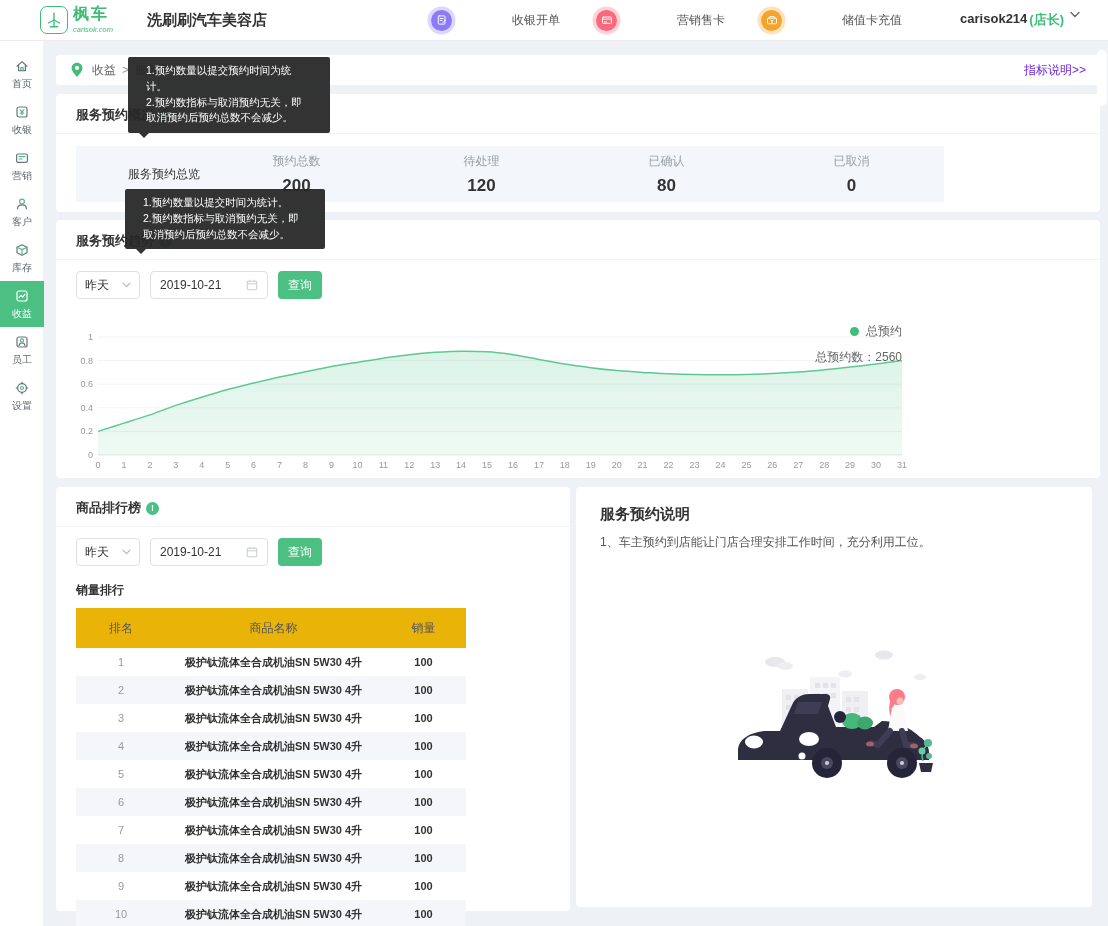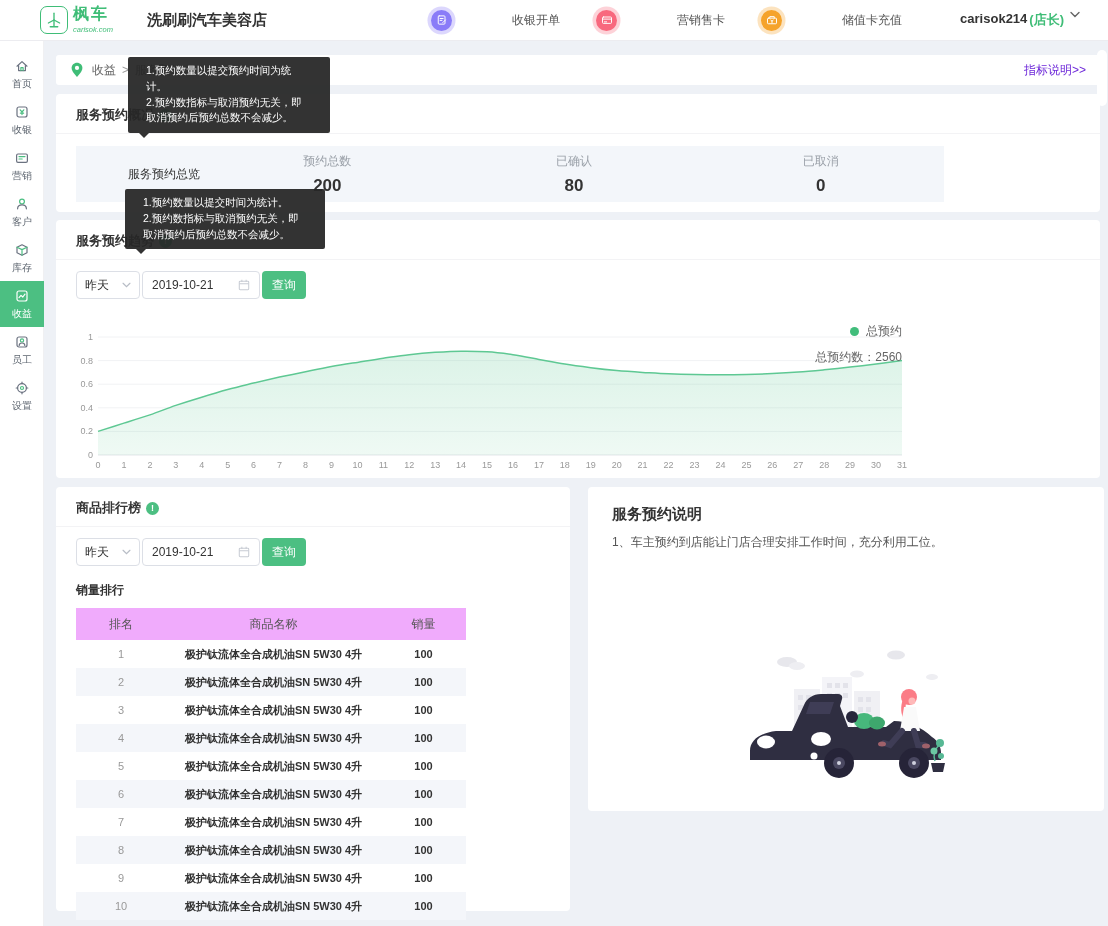--- a/index.html
+++ b/index.html
@@ -51,43 +51,43 @@
   .stat-panel { margin:12px 20px 0; width:868px; height:56px; background:#f3f6fa; display:flex; align-items:center; }
   .stat-panel-label { margin-left:48px; width:80px; font-size:12px; color:#333; text-align:center; }
   .stat-cols { flex:1; display:flex; }
   .stat-col { flex:1; text-align:center; }
   .stat-label { font-size:12px; color:#9aa0a8; }
   .stat-value { font-size:17px; font-weight:bold; color:#333; margin-top:6px; }
 
   
   .card-trend { left:56px; top:220px; width:1044px; height:258px; }
   .trend-body { position:relative; padding:11px 20px 0; }
-  .filter-row { display:flex; align-items:flex-start; gap:2px; }
+  .filter-row { display:flex; align-items:flex-start; gap:10px; }
   .select-box { width:64px; height:28px; border:1px solid #dcdfe6; border-radius:4px; display:flex; align-items:center; justify-content:space-between; padding:0 8px; font-size:12px; color:#333; background:#fff; cursor:pointer; }
   .date-box { width:118px; height:28px; border:1px solid #dcdfe6; border-radius:4px; display:flex; align-items:center; justify-content:space-between; padding:0 9px; font-size:12px; color:#333; background:#fff; cursor:pointer; }
   .btn-search { width:44px; height:28px; background:#4cbf82; color:#fff; border:none; border-radius:4px; font-size:12px; cursor:pointer; }
   .legend { position:absolute; top:63px; right:198px; text-align:right; }
   .legend-line1 { font-size:12px; color:#666; display:flex; align-items:center; justify-content:flex-end; gap:7px; }
   .legend-dot { width:9px; height:9px; border-radius:50%; background:#41bd7b; }
   .legend-line2 { font-size:12px; color:#666; margin-top:9px; }
   .chart-wrap { margin-top:28px; }
 
   
   .card-ranking { left:56px; top:487px; width:514px; height:424px; }
   .rank-body { padding:11px 20px 0; }
   .rank-subtitle { font-size:12px; font-weight:bold; color:#333; margin:16px 0 9px; }
   table.rank-table { width:390px; border-collapse:collapse; table-layout:fixed; }
-  .rank-table th { height:32px; background:#f0abfc; color:#555; font-size:12px; font-weight:normal; text-align:center; }
+  .rank-table th { height:40px; background:#eab308; color:#555; font-size:12px; font-weight:normal; text-align:center; }
   .rank-table td { height:28px; text-align:center; font-size:11px; }
   .rank-table tr:nth-child(even) td { background:#f4f6fa; }
   .rank-table col.c1 { width:90px; } .rank-table col.c2 { width:215px; } .rank-table col.c3 { width:85px; }
   td.col-rank { color:#999; }
   td.col-name, td.col-sales { color:#333; font-weight:bold; }
 
-  .card-notes { left:588px; top:487px; width:516px; height:324px; padding:18px 24px; }
+  .card-notes { left:576px; top:487px; width:516px; height:420px; padding:18px 24px; }
   .notes-title { font-size:15px; font-weight:bold; color:#333; }
   .notes-item { font-size:12px; color:#555; margin-top:9px; line-height:1.5; }
   .illus-wrap { text-align:center; margin-top:88px; }
 
   
   .tooltip { position:absolute; background:rgba(38,38,38,.94); color:#fff; font-size:10.5px; line-height:1.5; padding:6px 18px 7px; border-radius:2px; z-index:40; }
   .tooltip::after { content:""; position:absolute; left:11px; bottom:-5px; border:5px solid transparent; border-top:5px solid rgba(38,38,38,.94); border-bottom:none; }
   .tooltip-overview { left:128px; top:57px; width:202px; }
   .tooltip-trend { left:125px; top:189px; width:200px; }
 
@@ -236,20 +236,24 @@
     <div class="card-head">
       <span>服务预约概况</span>
       <span class="info">!</span>
     </div>
     <div class="stat-panel">
       <div class="stat-panel-label">服务预约总览</div>
       <div class="stat-cols">
         <div class="stat-col">
           <div class="stat-label">预约总数</div>
           <div class="stat-value">200</div>
+        </div>
+        <div class="stat-col">
+          <div class="stat-label">待处理</div>
+          <div class="stat-value">120</div>
         </div>
         <div class="stat-col">
           <div class="stat-label">已确认</div>
           <div class="stat-value">80</div>
         </div>
         <div class="stat-col">
           <div class="stat-label">已取消</div>
           <div class="stat-value">0</div>
         </div>
       </div>

